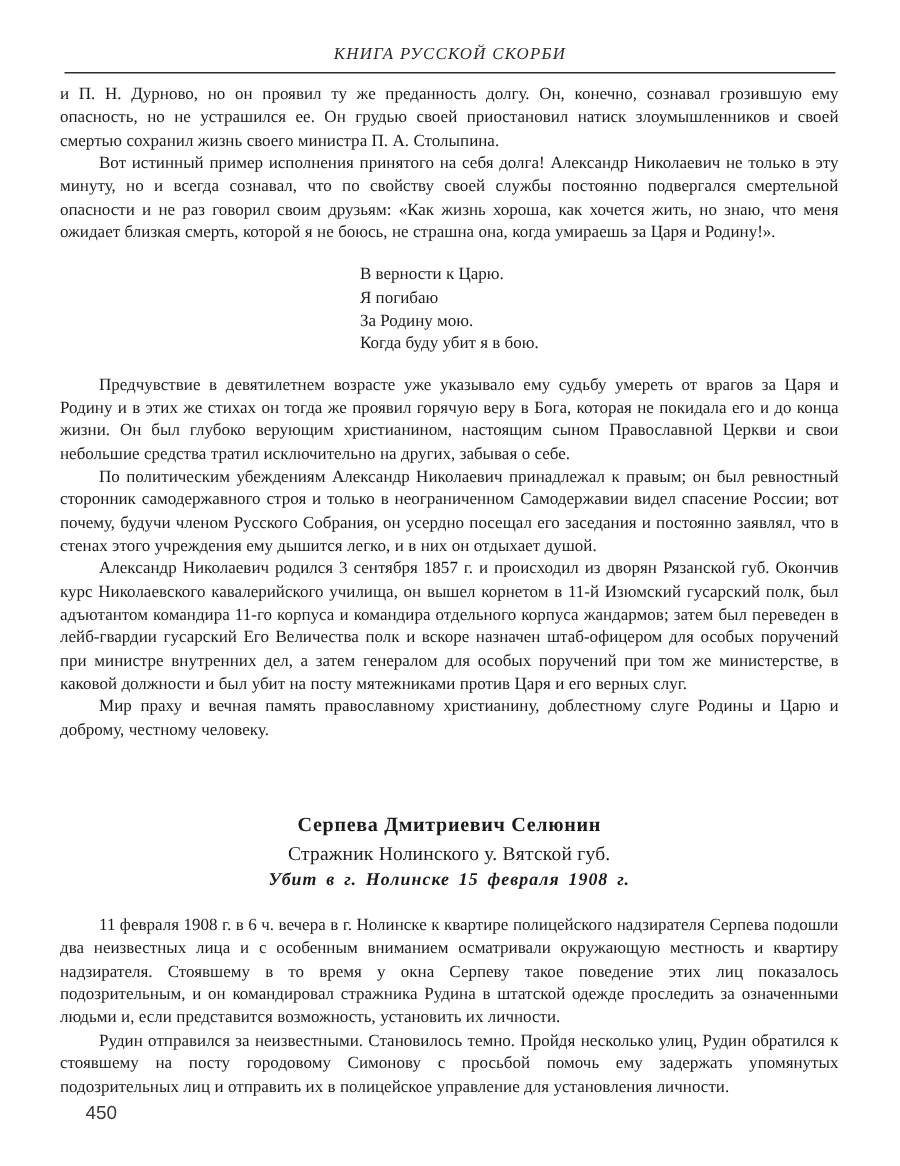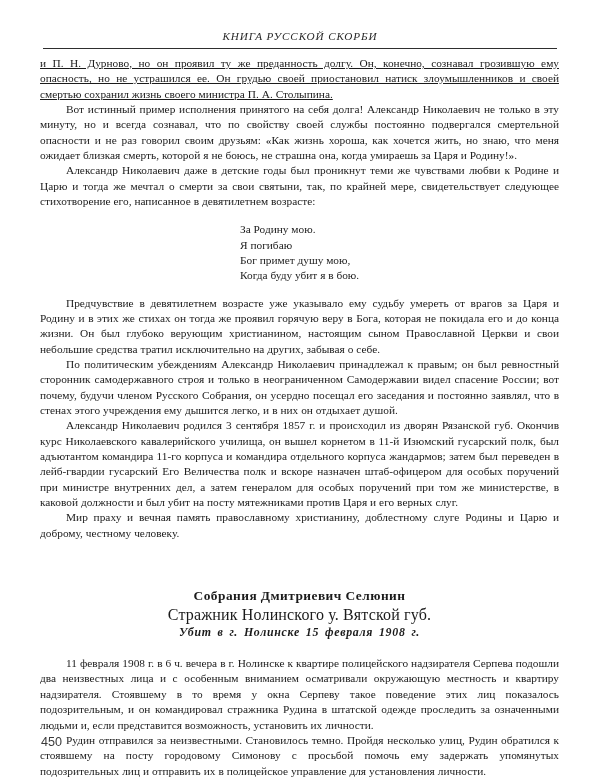--- a/index.html
+++ b/index.html
@@ -58,21 +58,20 @@
     margin: 0;
     text-align: justify;
     text-indent: 26px;
     font-size: 11.35px;
     line-height: 15.35px;
     word-spacing: 0.1px;
     hyphens: manual;
   }
   p.body-par.no-indent {
     text-indent: 0;
-    text-decoration: underline;
   }
 
   
   .poem {
     margin: 0;
     padding: 13px 0 12px 0;
     list-style: none;
   }
   .poem-inner {
     margin-left: 200px;
@@ -89,21 +88,21 @@
     text-align: center;
   }
   .entry-name {
     font-size: 13.4px;
     font-weight: bold;
     letter-spacing: 0.45px;
     line-height: 18px;
     white-space: nowrap;
   }
   .entry-rank {
-    font-size: 16px;
+    font-size: 13px;
     line-height: 17px;
     letter-spacing: 0.15px;
     padding-top: 1px;
     white-space: nowrap;
     text-align: center;
   }
   .entry-killed {
     font-size: 11.9px;
     font-weight: bold;
     font-style: italic;
@@ -113,21 +112,21 @@
     padding-top: 1px;
     white-space: nowrap;
   }
   .after-heading {
     height: 15px;
   }
 
   
   .folio {
     position: absolute;
-    left: 41px;
+    left: 57px;
     top: 735px;
     font-family: "Liberation Sans", "DejaVu Sans", sans-serif;
     font-size: 12.6px;
     color: #3a3a3a;
   }
 </style>
 </head>
 <body>
 
 <div class="page">
@@ -135,41 +134,40 @@
   <div class="running-head">КНИГА РУССКОЙ СКОРБИ</div>
 
   <div class="head-rule"></div>
 
   <div class="column">
 
     <p class="body-par no-indent">и П. Н. Дурново, но он проявил ту же преданность долгу. Он, конечно, сознавал грозившую ему опасность, но не устрашился ее. Он грудью своей приостановил натиск злоумышленников и своей смертью сохранил жизнь своего министра П. А. Столыпина.</p>
 
     <p class="body-par">Вот истинный пример исполнения принятого на себя долга! Александр Николаевич не только в эту минуту, но и всегда сознавал, что по свойству своей службы постоянно подвергался смертельной опасности и не раз говорил своим друзьям: «Как жизнь хороша, как хочется жить, но знаю, что меня ожидает близкая смерть, которой я не боюсь, не страшна она, когда умираешь за Царя и Родину!».</p>
 
-    <p class="body-par">Александр Николаевич даже в детские годы был проникнут теми же чувствами любви к Родине и Царю и тогда же мечтал о смерти за свои святыни, так, по крайней мере, свидетельствует следующее стихотворение его, написанное в девятилетнем возрасте:</p>
 
     <div class="poem">
       <div class="poem-inner">
+        <div class="poem-line">В верности к Царю.</div>
+        <div class="poem-line">Я погибаю</div>
         <div class="poem-line">За Родину мою.</div>
-        <div class="poem-line">Я погибаю</div>
-        <div class="poem-line">Бог примет душу мою,</div>
         <div class="poem-line">Когда буду убит я в бою.</div>
       </div>
     </div>
 
     <p class="body-par">Предчувствие в девятилетнем возрасте уже указывало ему судьбу умереть от врагов за Царя и Родину и в этих же стихах он тогда же проявил горячую веру в Бога, которая не покидала его и до конца жизни. Он был глубоко верующим христианином, настоящим сыном Православной Церкви и свои небольшие средства тратил исключительно на других, забывая о себе.</p>
 
     <p class="body-par">По политическим убеждениям Александр Николаевич принадлежал к правым; он был ревностный сторонник самодержавного строя и только в неограниченном Самодержавии видел спасение России; вот почему, будучи членом Русского Собрания, он усердно посещал его заседания и постоянно заявлял, что в стенах этого учреждения ему дышится легко, и в них он отдыхает душой.</p>
 
     <p class="body-par">Александр Николаевич родился 3 сентября 1857 г. и происходил из дворян Рязанской губ. Окончив курс Николаевского кавалерийского училища, он вышел корнетом в 11-й Изюмский гусарский полк, был адъютантом командира 11-го корпуса и командира отдельного корпуса жандармов; затем был переведен в лейб-гвардии гусарский Его Величества полк и вскоре назначен штаб-офицером для особых поручений при министре внутренних дел, а затем генералом для особых поручений при том же министерстве, в каковой должности и был убит на посту мятежниками против Царя и его верных слуг.</p>
 
     <p class="body-par">Мир праху и вечная память православному христианину, доблестному слуге Родины и Царю и доброму, честному человеку.</p>
 
     <div class="entry-heading-block">
-      <div class="entry-name">Собрания Дмитриевич Селюнин</div>
+      <div class="entry-name">Серпева Дмитриевич Селюнин</div>
       <div class="entry-rank">Стражник Нолинского у. Вятской губ.</div>
       <div class="entry-killed">Убит в г. Нолинске 15 февраля 1908 г.</div>
     </div>
 
     <div class="after-heading"></div>
 
     <p class="body-par">11 февраля 1908 г. в 6 ч. вечера в г. Нолинске к квартире полицейского надзирателя Серпева подошли два неизвестных лица и с особенным вниманием осматривали окружающую местность и квартиру надзирателя. Стоявшему в то время у окна Серпеву такое поведение этих лиц показалось подозрительным, и он командировал стражника Рудина в штатской одежде проследить за означенными людьми и, если представится возможность, установить их личности.</p>
 
     <p class="body-par">Рудин отправился за неизвестными. Становилось темно. Пройдя несколько улиц, Рудин обратился к стоявшему на посту городовому Симонову с просьбой помочь ему задержать упомянутых подозрительных лиц и отправить их в полицейское управление для установления личности.</p>
 

